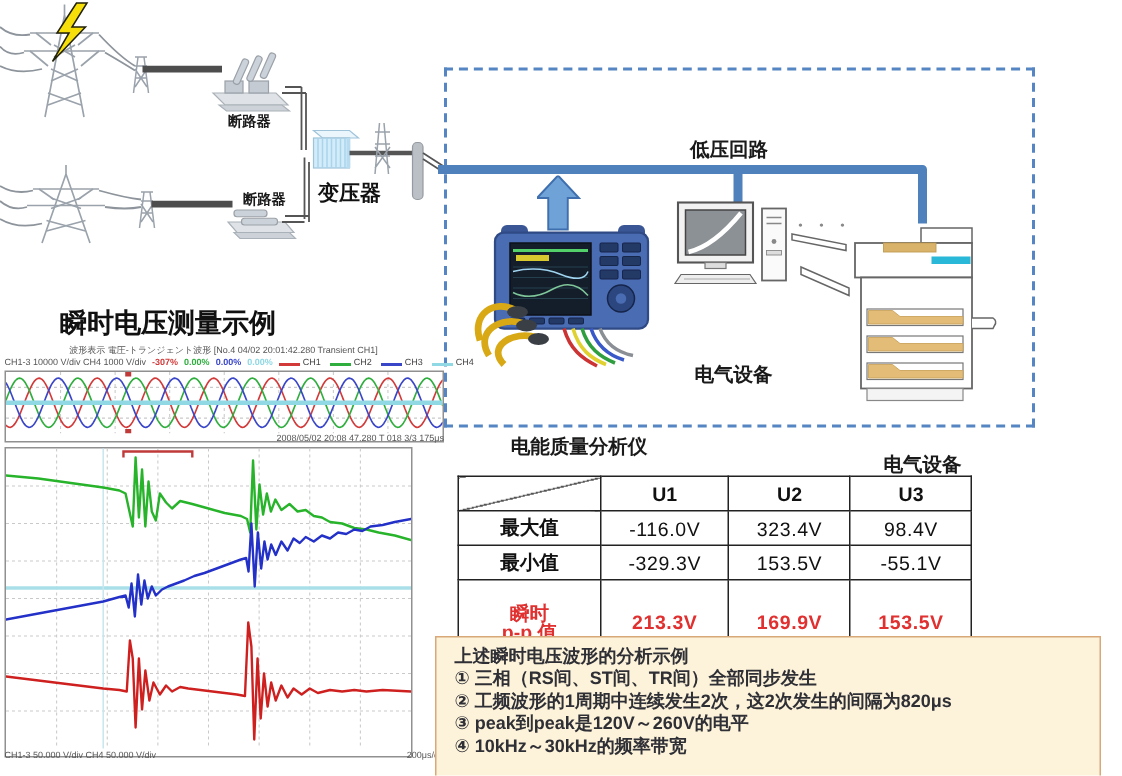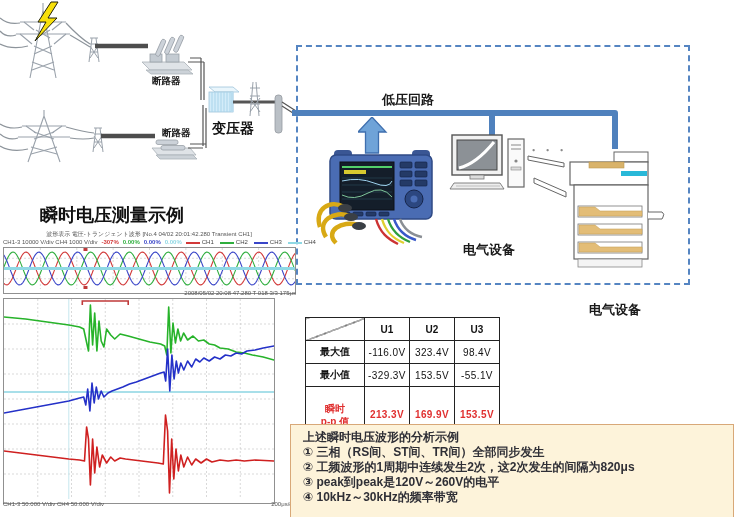--- a/index.html
+++ b/index.html
@@ -7,21 +7,21 @@
   .scene{position:relative;width:748px;height:517px;background:#fff;overflow:hidden;}
   .abs{position:absolute;}
   svg text{font-family:"Liberation Sans","DejaVu Sans",sans-serif;}
 
   
   #grid-illu{left:0;top:0;}
 
   
   .blue-box{left:296px;top:45px;width:390px;height:236px;border:2px dashed #5585c2;background:transparent;}
   .bus-svg{position:absolute;left:-8px;top:0;width:400px;height:236px;pointer-events:none;}
-  .bus-label{position:absolute;left:84px;top:44px;width:130px;text-align:left;font-size:13px;font-weight:bold;color:#1a1a1a;}
+  .bus-label{position:absolute;left:84px;top:44px;width:130px;text-align:right;font-size:13px;font-weight:bold;color:#1a1a1a;}
   .dev-label{position:absolute;font-size:13px;font-weight:bold;color:#1a1a1a;text-align:center;margin-top:44px;}
   #analyzer-label{left:18px;top:198px;width:140px;}
   #computer-label{left:146px;top:150px;width:90px;}
   #copier-label{left:272px;top:210px;width:90px;}
   #dots{position:absolute;left:230px;top:96px;color:#8a8a8a;font-size:11px;font-weight:bold;letter-spacing:3px;}
 
   
   #wave-title{left:40px;top:203px;width:200px;text-align:left;font-size:18px;font-weight:bold;color:#111;}
   .tiny{font-size:6px;color:#555;line-height:7px;white-space:nowrap;}
   #chart-h1{left:3px;top:231px;width:292px;text-align:center;}
@@ -32,21 +32,21 @@
   .legend-line{display:inline-block;width:14px;height:2px;background:#999;}
   .legend-name{font-size:6px;color:#444;}
   .chart-frame{background:#fff;border:1px solid #909090;}
   #sine-wrap{left:3px;top:247px;}
   #chart-ts{left:3px;top:290px;width:293px;text-align:right;}
   #trans-wrap{left:3px;top:298px;}
   #chart-foot{left:3px;top:501px;width:294px;display:flex;justify-content:space-between;}
 
   
   #val-table{left:305px;top:317px;border-collapse:collapse;background:#fff;}
-  #val-table th,#val-table td{border:1.5px solid #222;font-size:10px;padding:0 0;text-align:center;color:#111;}
+  #val-table th,#val-table td{border:1.5px solid #222;font-size:13px;padding:0 18px;text-align:center;color:#111;}
   #val-table .rowlab{width:58px;font-weight:bold;}
   #val-table td{width:44px;letter-spacing:0.4px;}
   #val-table tr{height:23px;}
   #val-table tr.pp{height:56px;}
   .diag{width:58px;background:
     linear-gradient(to bottom right,transparent 48.8%,#555 48.8%,#555 51.2%,transparent 51.2%);}
   .red-label,.red-val{color:#e03030 !important;font-weight:bold;}
   .pp .rowlab span{display:block;line-height:13px;}
 
   
@@ -190,20 +190,21 @@
         <ellipse cx="45" cy="79" rx="7" ry="4"></ellipse>
       </g>
       <g stroke-width="2.4" fill="none">
         <path d="M62,72 C66,86 74,92 84,97" stroke="#cc3333"></path>
         <path d="M68,72 C72,86 80,92 90,96" stroke="#e0d030"></path>
         <path d="M74,72 C78,85 86,91 96,95" stroke="#2e9e3e"></path>
         <path d="M80,72 C84,84 92,90 102,93" stroke="#3a59c9"></path>
         <path d="M86,72 C90,83 98,88 108,90" stroke="#8a8f95"></path>
       </g>
     </svg>
+    <div class="dev-label" id="analyzer-label">电能质量分析仪</div>
 
     <svg class="abs" style="left:150px;top:84px;" width="80" height="70" viewBox="0 0 80 70">
       <rect x="4" y="4" width="50" height="40" fill="#f2f2f2" stroke="#555" stroke-width="1.4"></rect>
       <rect x="9" y="9" width="40" height="30" fill="#8c9196" stroke="#444" stroke-width="1"></rect>
       <path d="M11,37 Q28,33 46,11" stroke="#fff" stroke-width="3" fill="none"></path>
       <rect x="22" y="44" width="14" height="4" fill="#ddd" stroke="#777" stroke-width="0.8"></rect>
       <polygon points="6,52 52,52 56,58 2,58" fill="#eee" stroke="#666" stroke-width="0.8"></polygon>
       <path d="M8,55 H52" stroke="#aaa" stroke-width="0.7"></path>
       <rect x="60" y="8" width="16" height="48" fill="#fafafa" stroke="#666" stroke-width="1.2"></rect>
       <path d="M63,14 H73 M63,18 H73" stroke="#888" stroke-width="1"></path>

